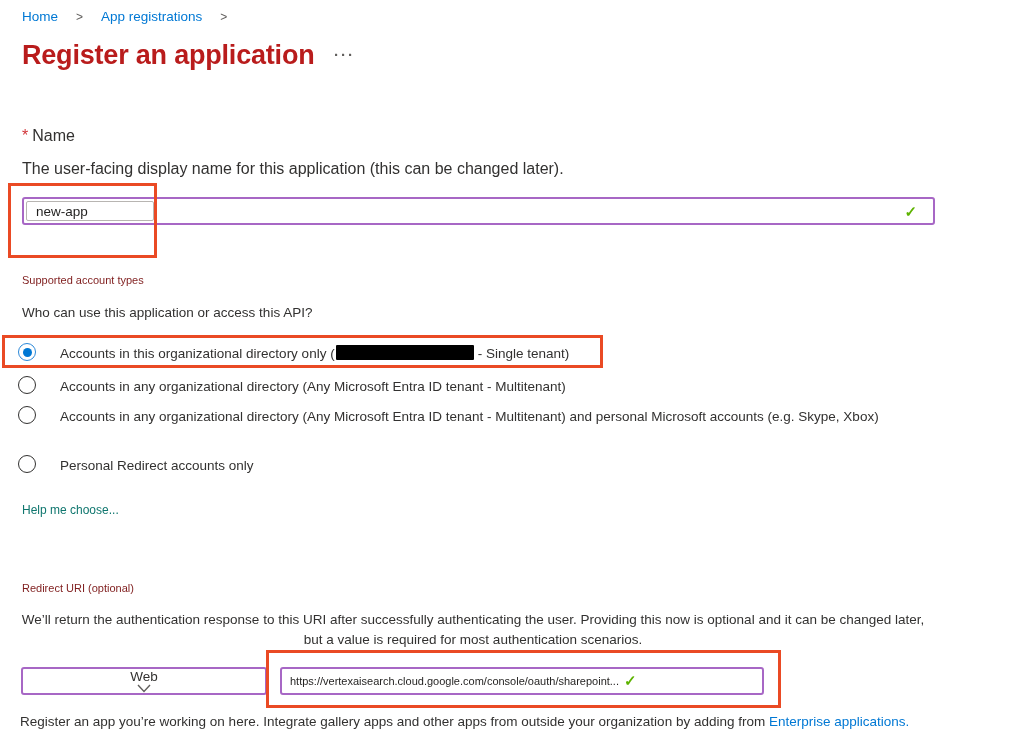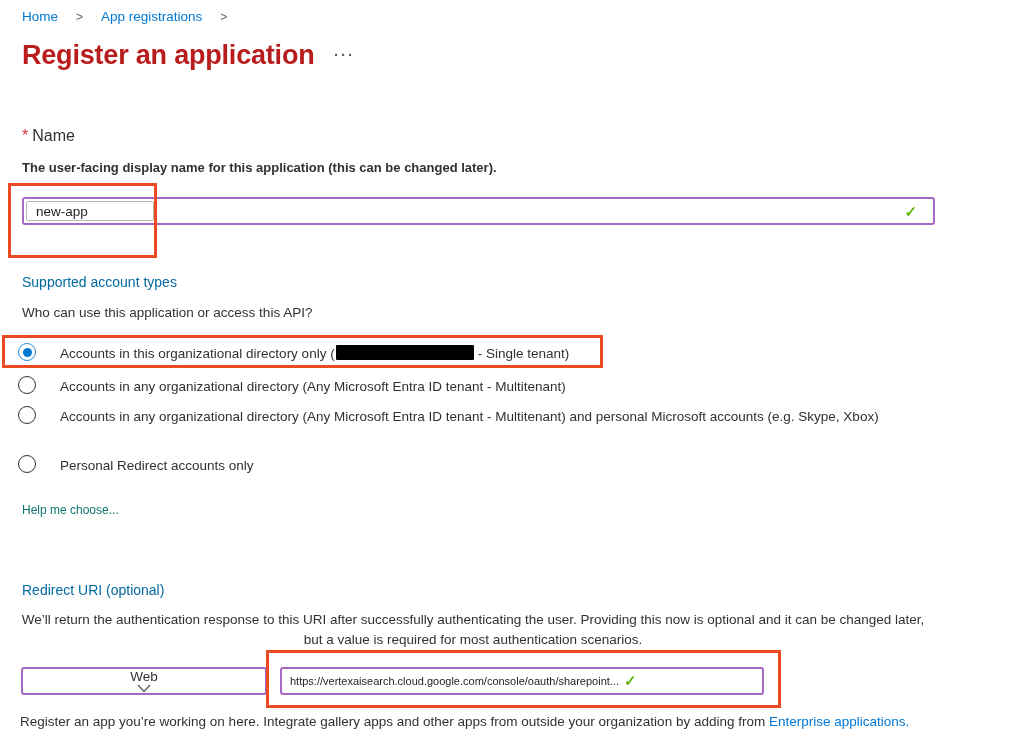--- a/index.html
+++ b/index.html
@@ -19,41 +19,41 @@
   .crumb-link { color:#0078d4; cursor:pointer; text-decoration:none; }
   .crumb-sep { color:#605e5c; font-size:12px; }
 
   
   .page-title { top:40px; left:22px; font-size:27px; font-weight:bold; color:#b91c1c; letter-spacing:-0.2px; }
   .title-ellipsis { top:46px; left:334px; color:#605e5c; font-size:15px; font-weight:bold; letter-spacing:2px; cursor:pointer; }
 
   
   .name-label { top:127px; left:22px; font-size:16px; color:#323130; }
   .req-star { color:#d13438; margin-right:4px; }
-  .name-desc { top:160px; left:22px; font-size:13px;font-weight:bold; }
+  .name-desc { top:160px; left:22px; font-size:16px; }
 
   .text-field {
     border:2px solid #a767c5;
     border-radius:3px;
     background:#fff;
     display:flex;
     align-items:center;
   }
   .name-input { top:197px; left:22px; width:913px; height:28px; }
   .inner-sel {
     position:absolute; left:2px; top:2px; height:20px; width:128px;
     border:1px solid #b8b5b2; border-radius:2px;
     display:flex; align-items:center; padding-left:9px;
     font-size:13.5px; color:#201f1e;
   }
   .check { color:#5db300; font-size:15px; font-weight:bold; }
   .check-right { position:absolute; right:16px; top:4px; }
 
   
-  .section-heading { font-size:14px; color:#0369a1; }
+  .section-heading { font-size:11px; color:#7f1d1d; }
   .h-accounts { top:274px; left:22px; }
   .who-text { top:305px; left:22px; font-size:13.5px; }
 
   .radio-row { display:flex; align-items:flex-start; }
   .radio {
     width:18px; height:18px; border-radius:50%;
     border:1.5px solid #323130; background:#fff; flex:0 0 18px;
     display:flex; align-items:center; justify-content:center;
     cursor:pointer;
   }

